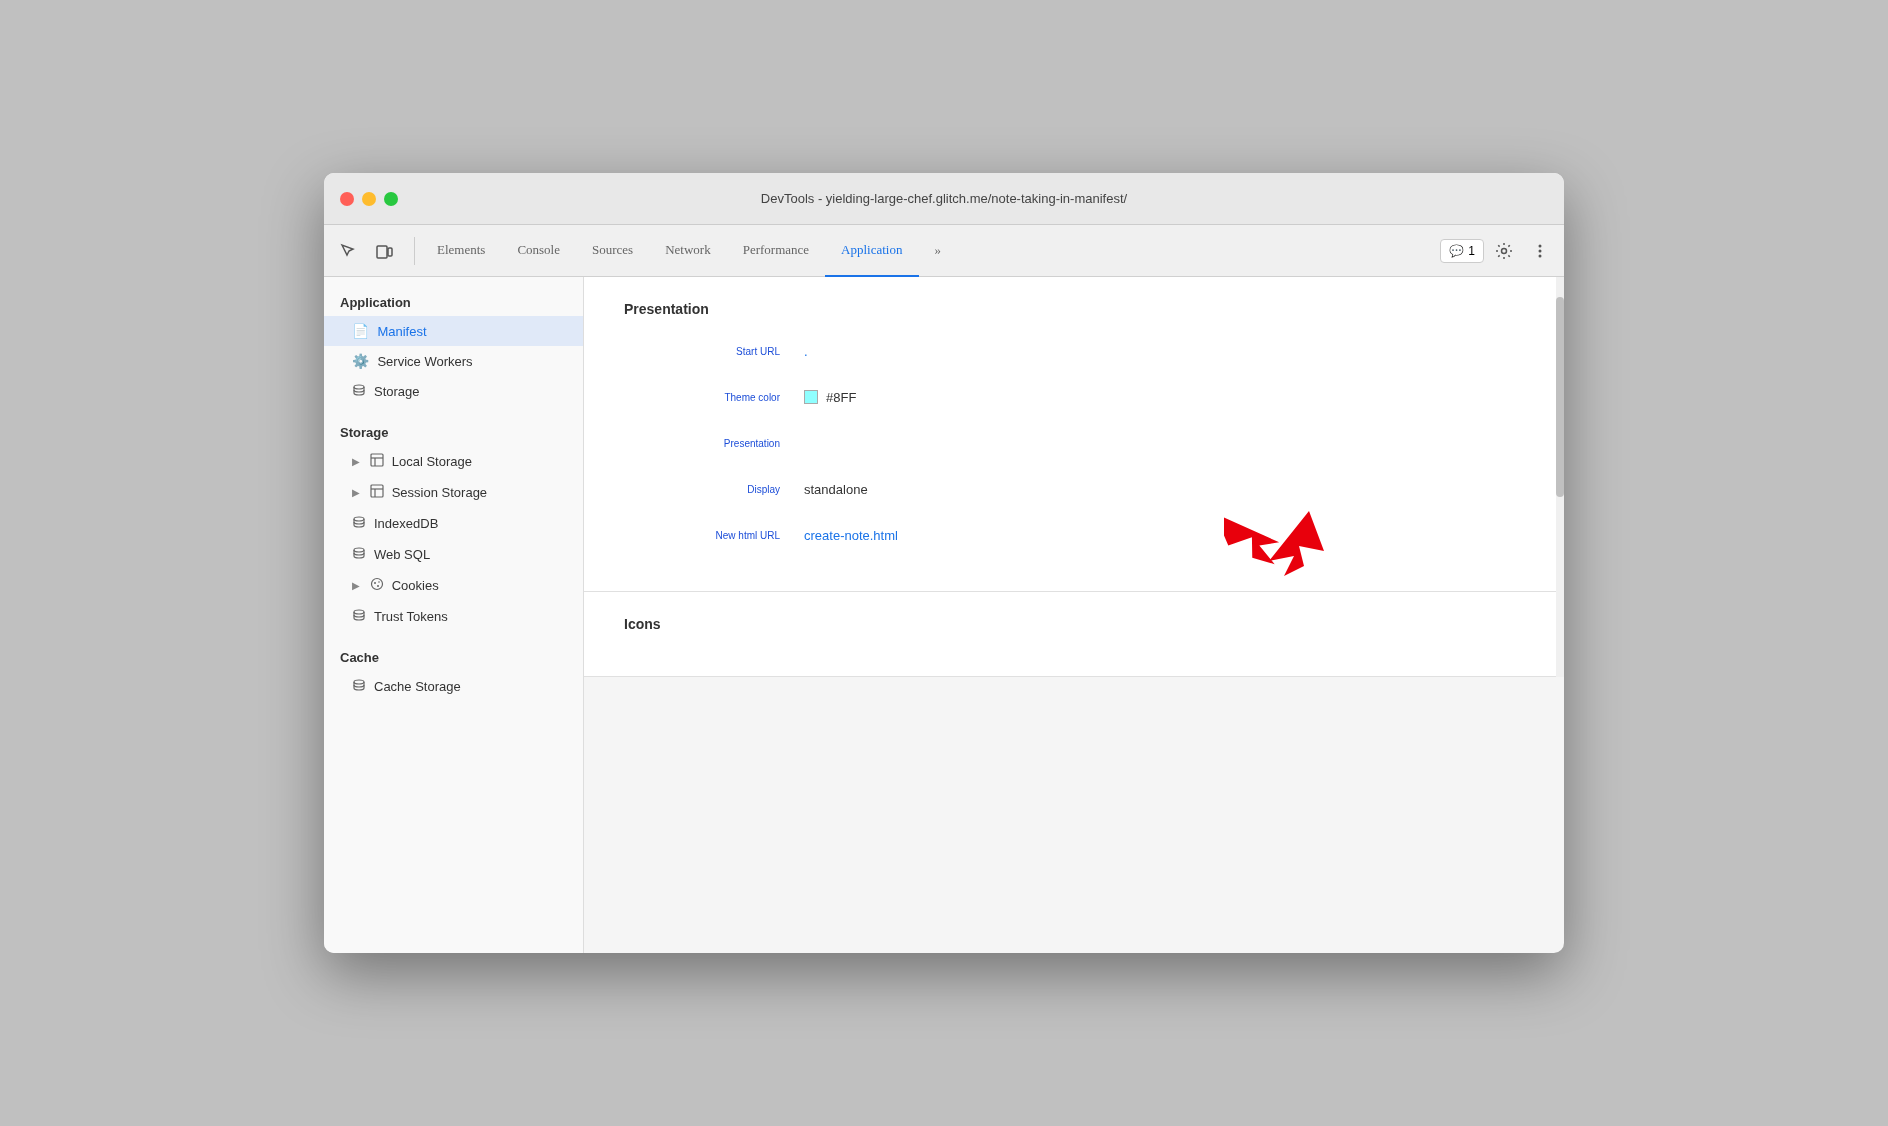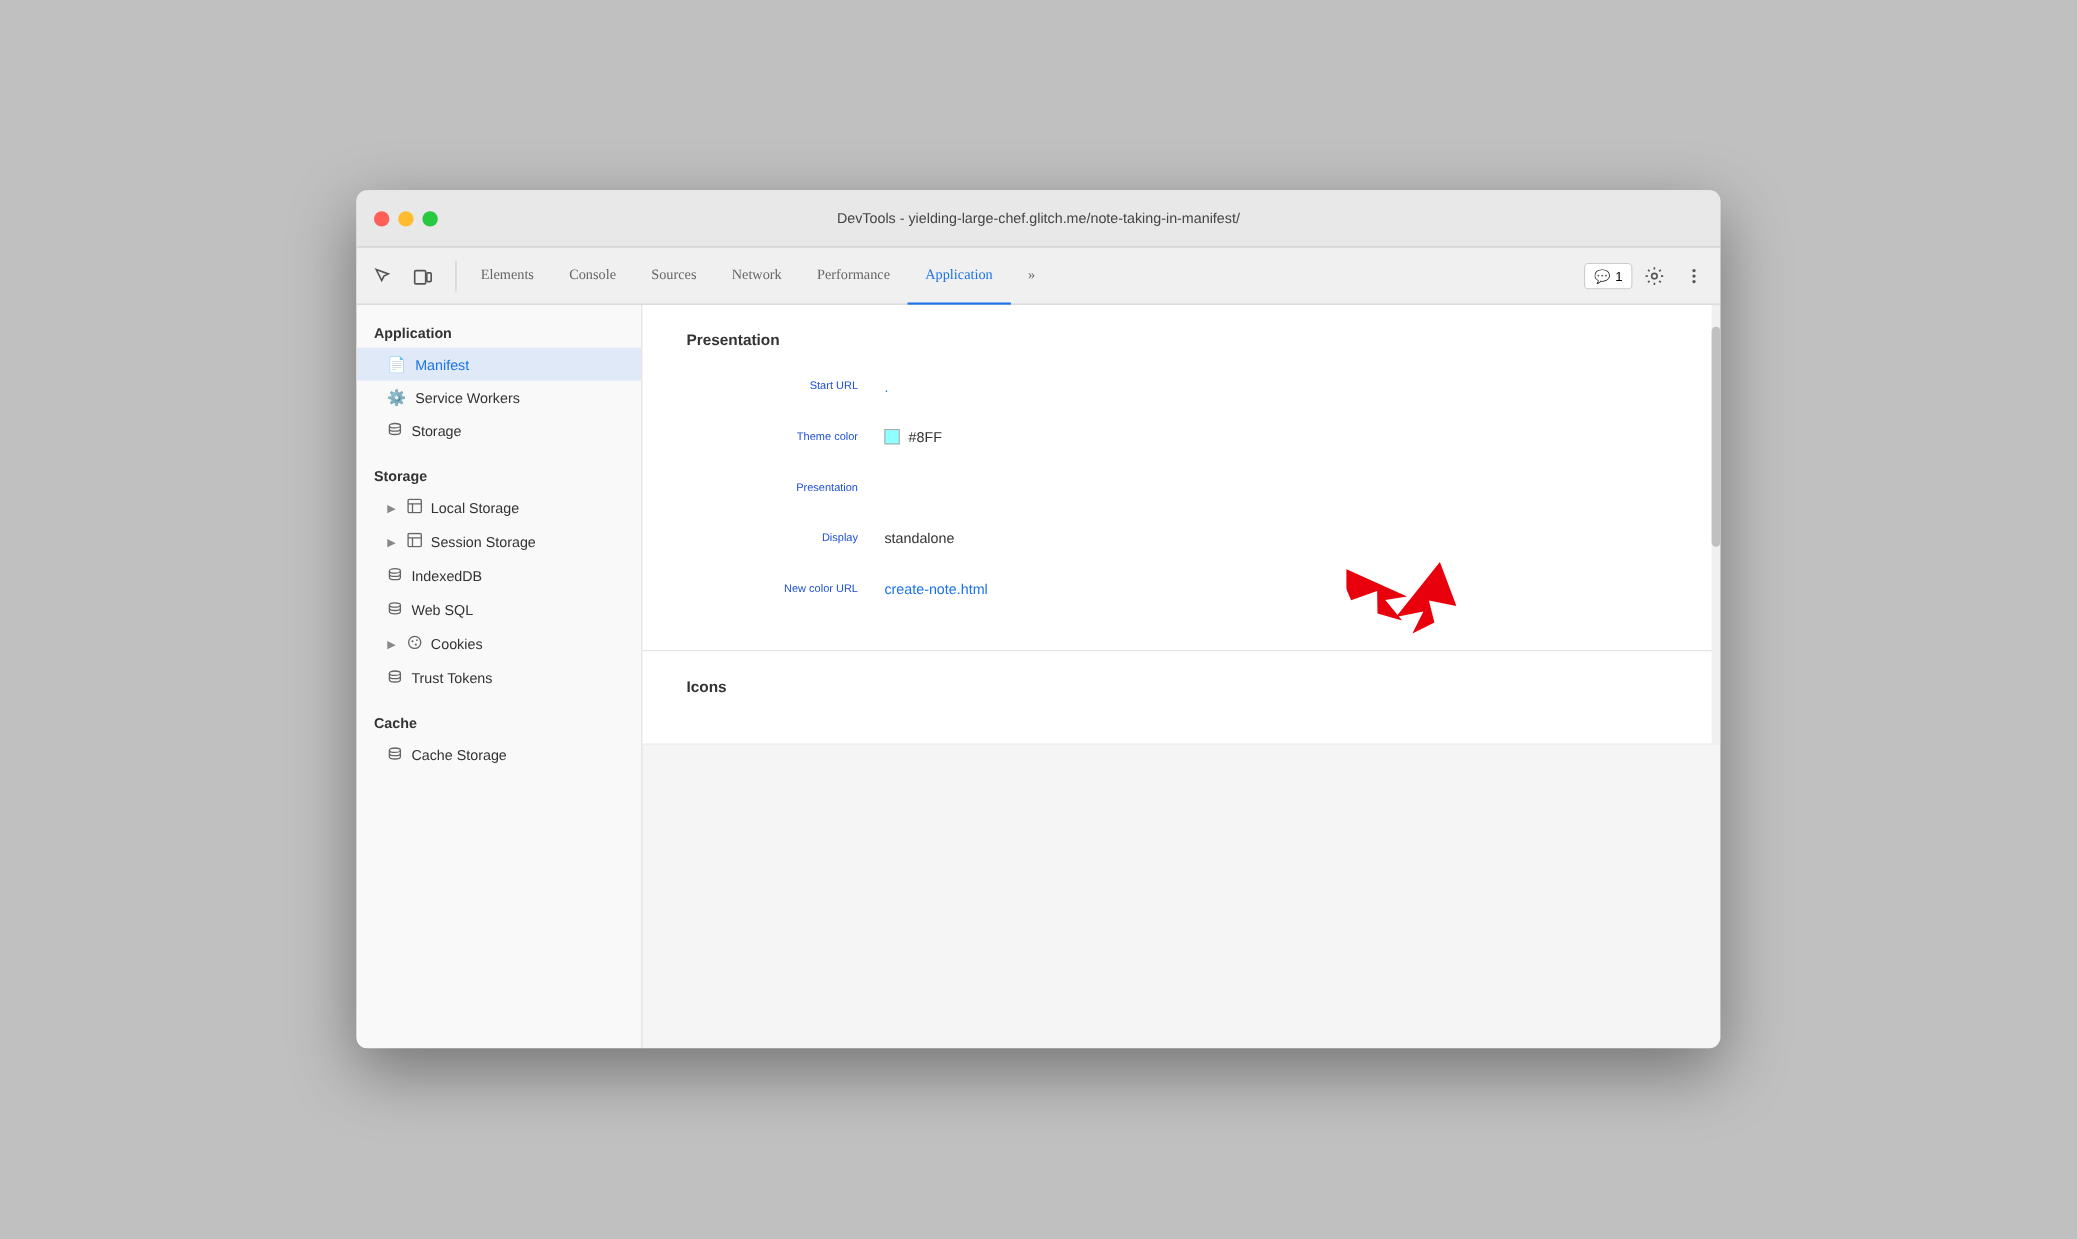--- a/index.html
+++ b/index.html
@@ -469,21 +469,21 @@
             </div>
 
             <div class="property-row">
               <div class="property-label">Display</div>
               <div class="property-value">
                 <span>standalone</span>
               </div>
             </div>
 
             <div class="property-row" style="position:relative;">
-              <div class="property-label">New color URL</div>
+              <div class="property-label">New html URL</div>
               <div class="property-value">
                 <a href="#">create-note.html</a>
               </div>
 
               <div style="position:absolute; right: 200px; top: -20px; pointer-events: none;">
                 <svg width="100" height="80" viewBox="0 0 100 80">
                   <polygon points="85,10 45,60 70,55 60,75 80,65 75,45 100,50" fill="#e8000c"></polygon>
                   <polygon points="20,5 75,50 55,48 65,70 45,58 50,38 25,40" fill="#e8000c" transform="rotate(-15, 60, 40) translate(-20, -10)"></polygon>
                 </svg>
               </div>

